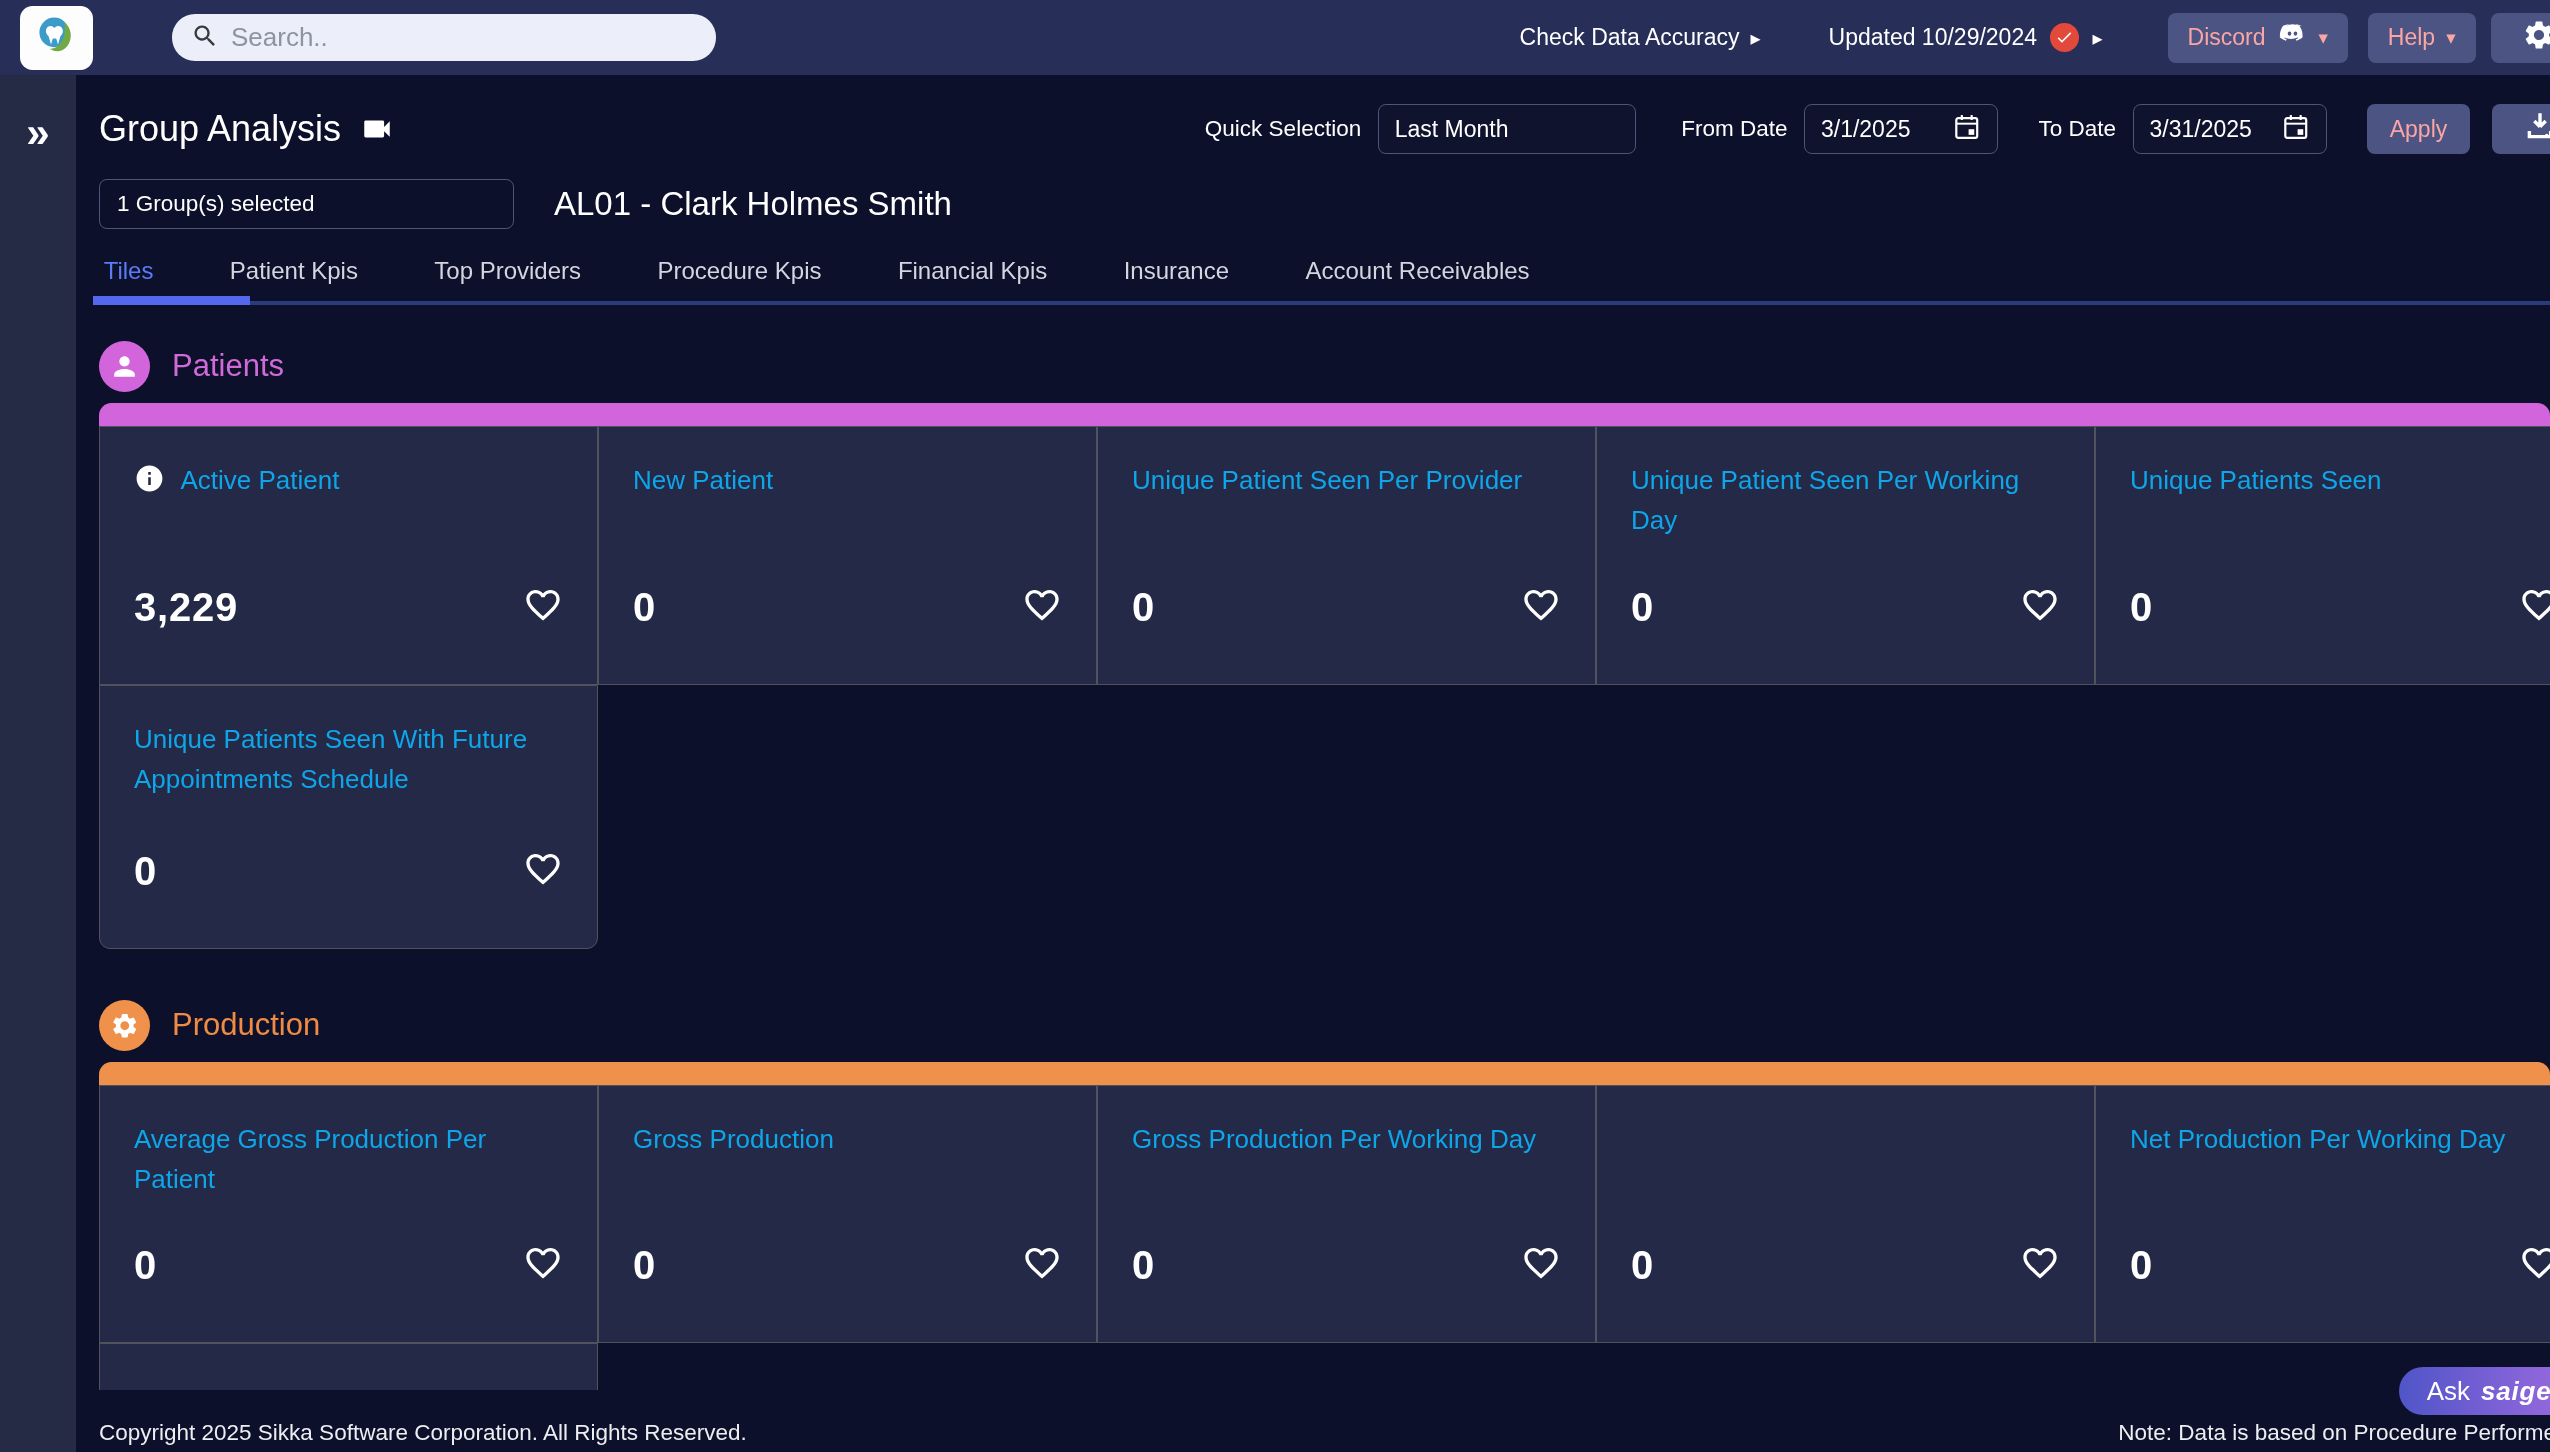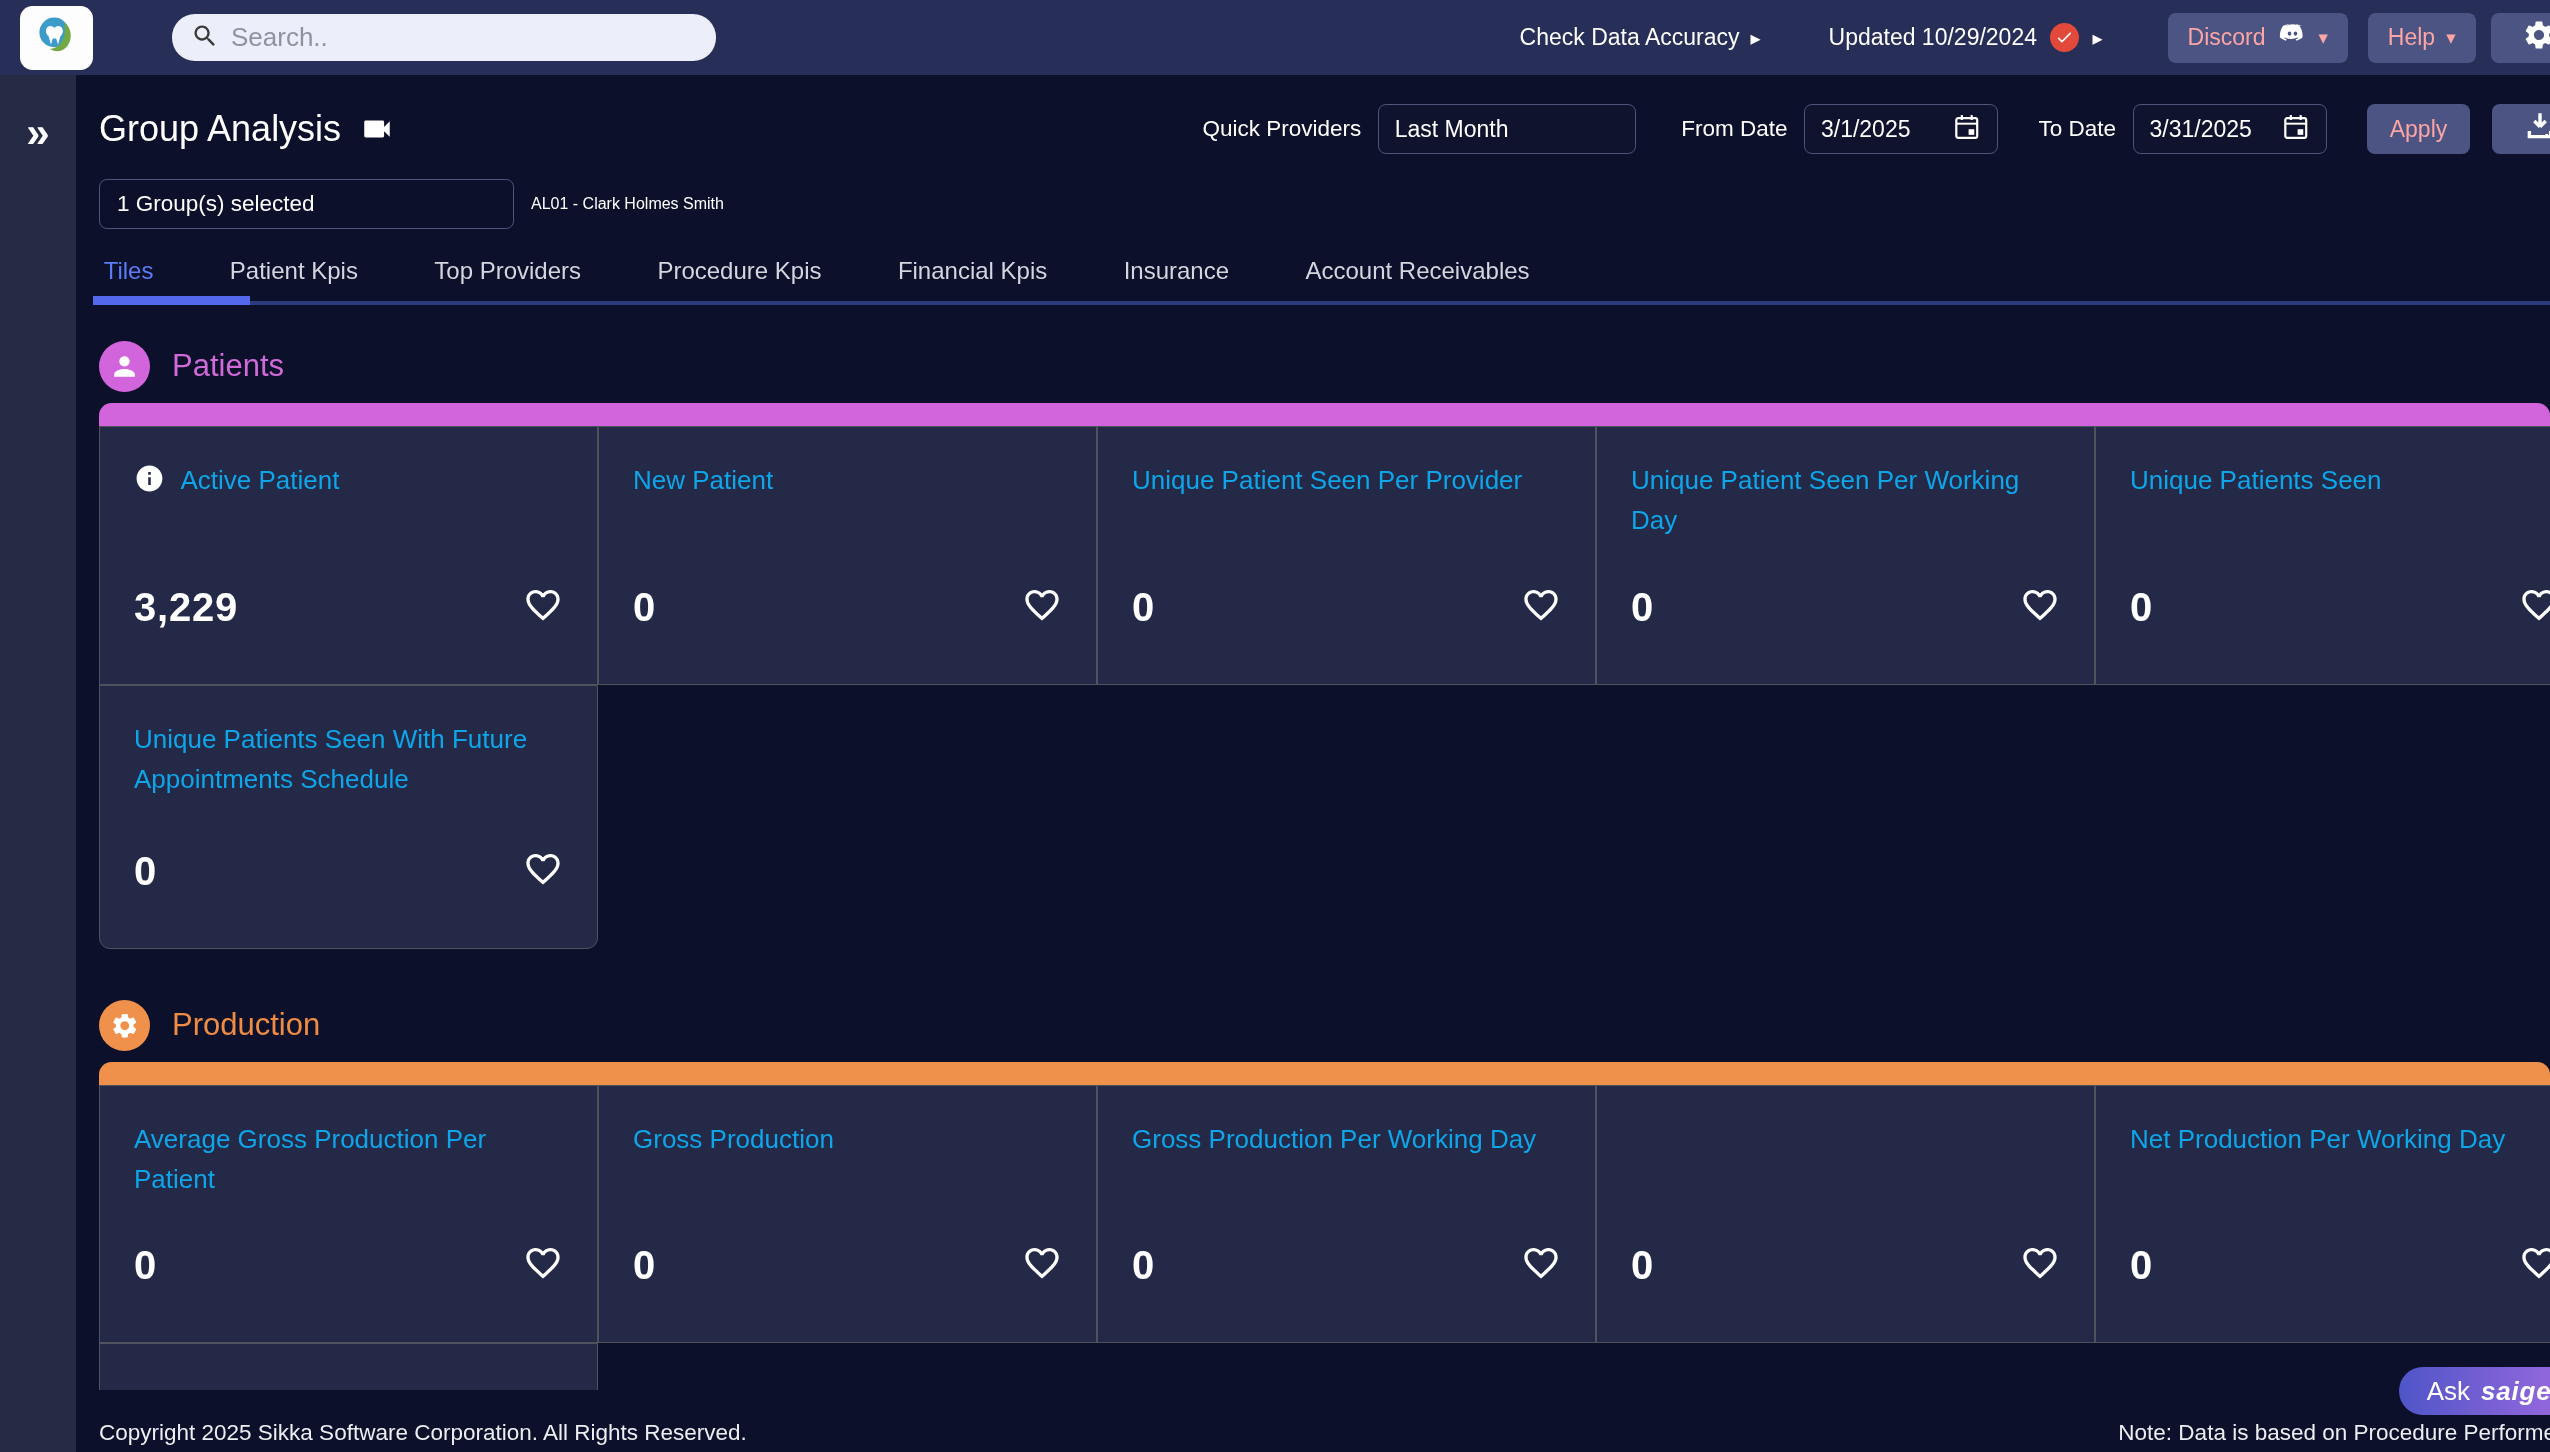--- a/index.html
+++ b/index.html
@@ -89,21 +89,21 @@
   .select-box { width: 258px; margin-right: 45px; }
   .date-box { width: 194px; justify-content: space-between; margin-right: 40px; }
   .apply-btn { width: 103px; justify-content: center; padding: 0; margin-right: 22px; }
   .download-btn { width: 95px; justify-content: center; padding: 0; }
 
   .group-row { display: flex; align-items: center; margin-top: 22px; height: 50px; }
   .group-select {
     width: 415px; height: 50px; border: 1.6px solid #4e5579; border-radius: 7.8px;
     display: flex; align-items: center; padding: 0 17px; font-size: 22.5px; cursor: pointer;
   }
-  .group-name { margin-left: 17px; font-size: 16px; }
+  .group-name { margin-left: 40px; font-size: 33px; }
 
   
   .tabs { position: relative; display: flex; align-items: flex-end; margin-top: 18.6px; height: 57px; }
   .tabs::after {
     content: ""; position: absolute; left: 0; right: 0; bottom: 0; height: 3.9px;
     background: #2c3a7e;
   }
   .tab {
     font-size: 24px; color: #d3d5df; padding: 0 4.7px 20px; margin-right: 67px;
     cursor: pointer; position: relative; white-space: nowrap;
@@ -248,21 +248,21 @@
     <div class="page-title">
       <span>Group Analysis</span>
       <span class="cam-icon">
         <svg width="34" height="34" viewBox="0 0 24 24" fill="#fff">
           <path d="M17 10.5V7c0-.55-.45-1-1-1H4c-.55 0-1 .45-1 1v10c0 .55.45 1 1 1h12c.55 0 1-.45 1-1v-3.5l4 4v-11l-4 4z"></path>
         </svg>
       </span>
     </div>
 
     <div class="toolbar">
-      <span class="tb-label">Quick Providers</span>
+      <span class="tb-label">Quick Selection</span>
       <div class="select-box">
         <span>Last Month</span>
       </div>
 
       <span class="tb-label">From Date</span>
       <div class="date-box">
         <span>3/1/2025</span>
         <span>
           <svg width="29.5" height="29.5" viewBox="0 0 24 24">
             <rect x="3.5" y="5" width="17" height="16" rx="1.5" fill="none" stroke="#fff" stroke-width="1.8"></rect>

